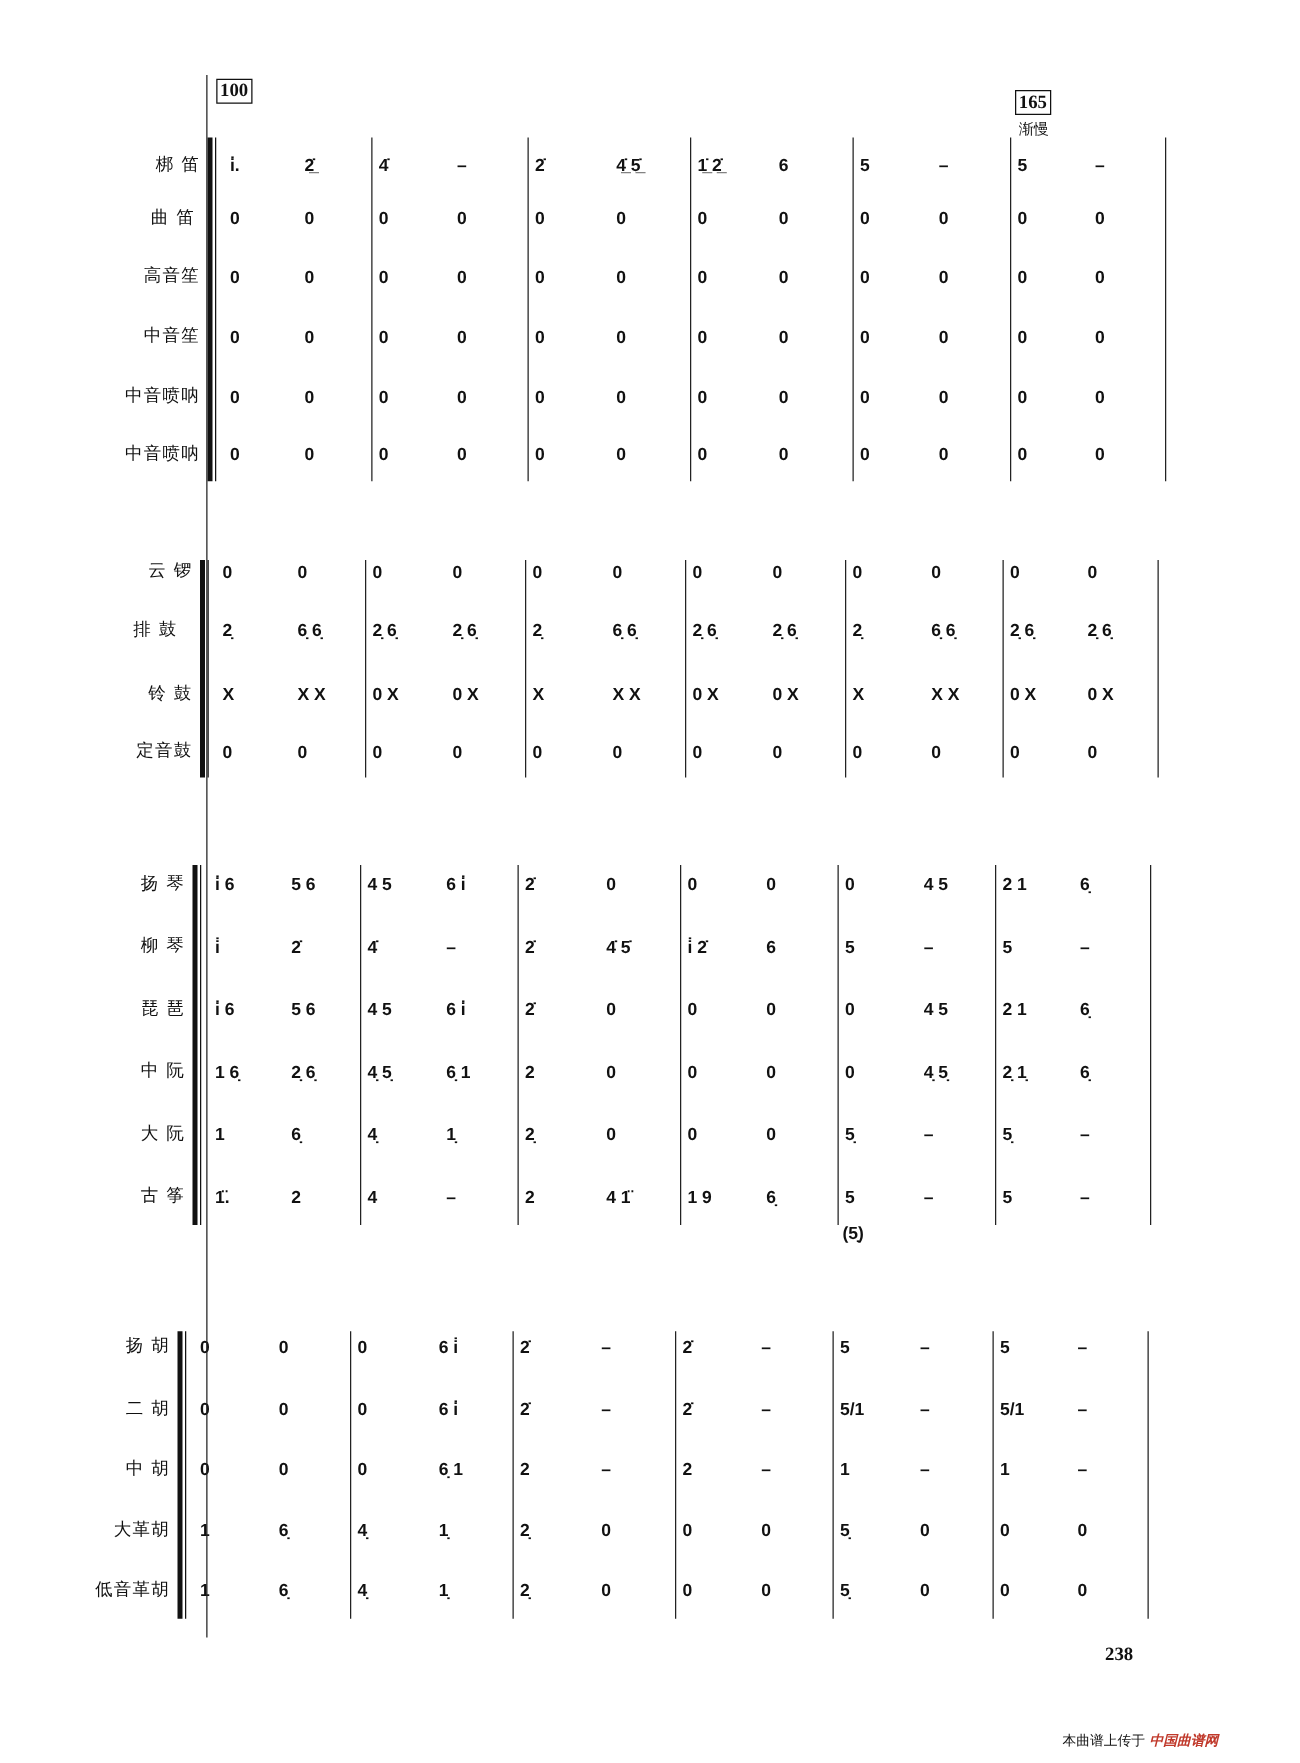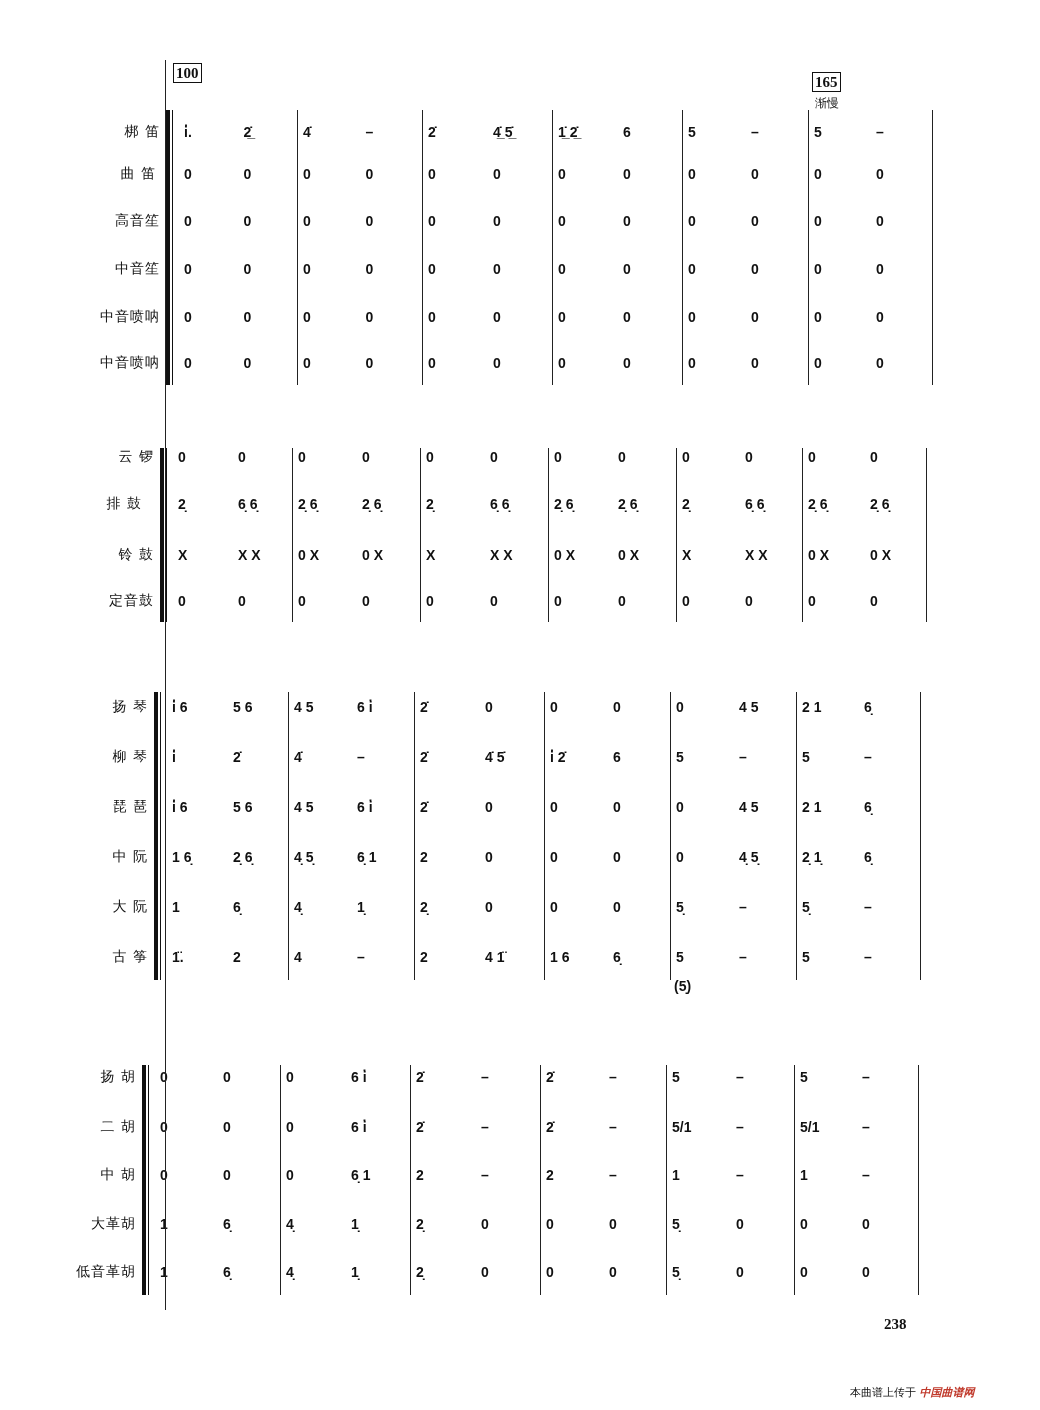--- a/index.html
+++ b/index.html
@@ -238,21 +238,21 @@
     <div class="note" style="left: 739px; top: 899px;">–</div>
     <div class="note" style="left: 802px; top: 899px;">5̣</div>
     <div class="note" style="left: 864px; top: 899px;">–</div>
     <div class="label" style="left: 78px; top: 948px;">古 筝</div>
     <div class="note" style="left: 172px; top: 949px;">1̈.</div>
     <div class="note" style="left: 233px; top: 949px;">2</div>
     <div class="note" style="left: 294px; top: 949px;">4</div>
     <div class="note" style="left: 357px; top: 949px;">–</div>
     <div class="note" style="left: 420px; top: 949px;">2</div>
     <div class="note" style="left: 485px; top: 949px;">4 1̈</div>
-    <div class="note" style="left: 550px; top: 949px;">1 6</div>
+    <div class="note" style="left: 550px; top: 949px;">1 9</div>
     <div class="note" style="left: 613px; top: 949px;">6̣</div>
     <div class="note" style="left: 676px; top: 949px;">5</div>
     <div class="note" style="left: 739px; top: 949px;">–</div>
     <div class="note" style="left: 802px; top: 949px;">5</div>
     <div class="note" style="left: 864px; top: 949px;">–</div>
     <div class="note" style="left: 674px; top: 978px;">(5̣)</div>
     <div class="brace" style="left: 142px; top: 1065px; height: 230px;"></div>
     <div class="bar" style="left: 280px; top: 1065px; height: 230px;"></div>
     <div class="bar" style="left: 410px; top: 1065px; height: 230px;"></div>
     <div class="bar" style="left: 540px; top: 1065px; height: 230px;"></div>

